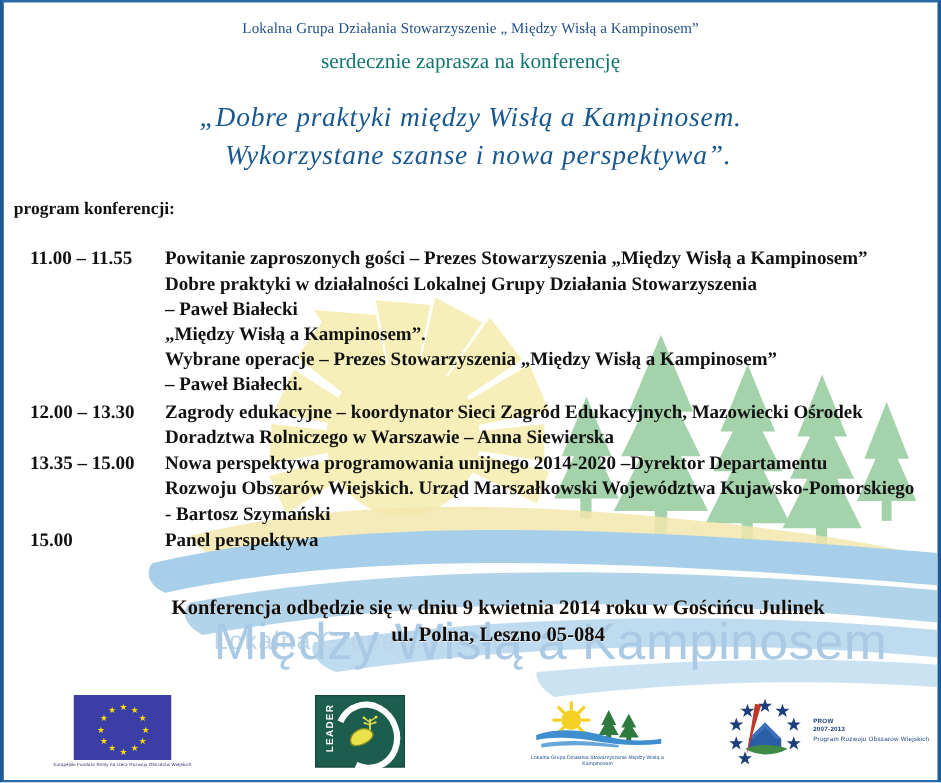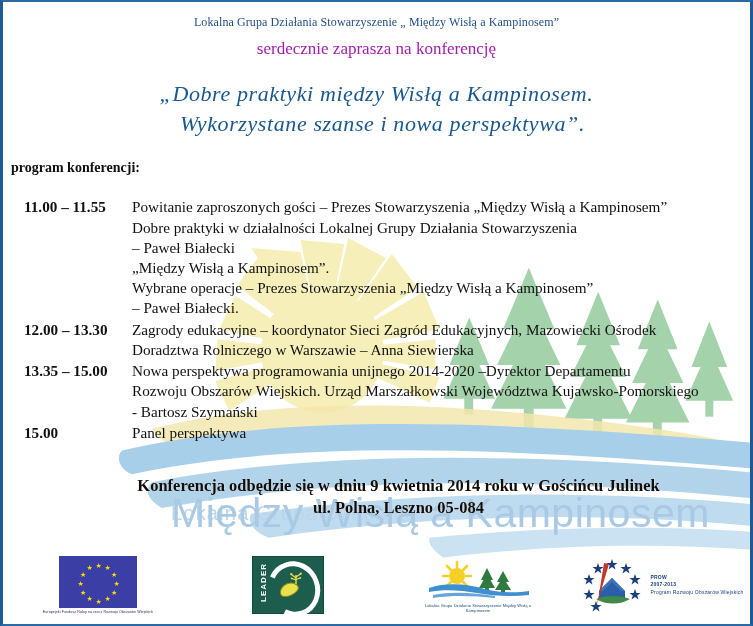--- a/index.html
+++ b/index.html
@@ -60,21 +60,21 @@
 
   .hdr-line1 {
     text-align: center;
     color: #1f4e87;
     font-size: 12px;
     margin-top: 13px;
     letter-spacing: 0.1px;
   }
   .hdr-line2 {
     text-align: center;
-    color: #a21caf;
+    color: #0f766e;
     font-size: 17px;
     margin-top: 9px;
   }
 
   .slogan {
     text-align: center;
     color: #18588f;
     font-family: "Liberation Serif", "DejaVu Serif", serif;
     font-style: italic;
     font-size: 22px;
@@ -107,21 +107,21 @@
     width: 108px;
     flex: 0 0 108px;
     font-weight: bold;
     white-space: nowrap;
     line-height: 1.33;
   }
   .desc {
     flex: 1 1 auto;
     line-height: 1.33;
   }
-  .desc .ln { display: block; }
+  .desc .ln { display: block; font-weight: bold; }
 
   .footer-info {
     margin-top: 32px;
     text-align: center;
     font-weight: bold;
     font-size: 16.5px;
     color: #120d08;
     line-height: 1.32;
     text-shadow: 0.4px 0.4px 0 rgba(255,255,255,0.7);
     margin-left: 44px;

